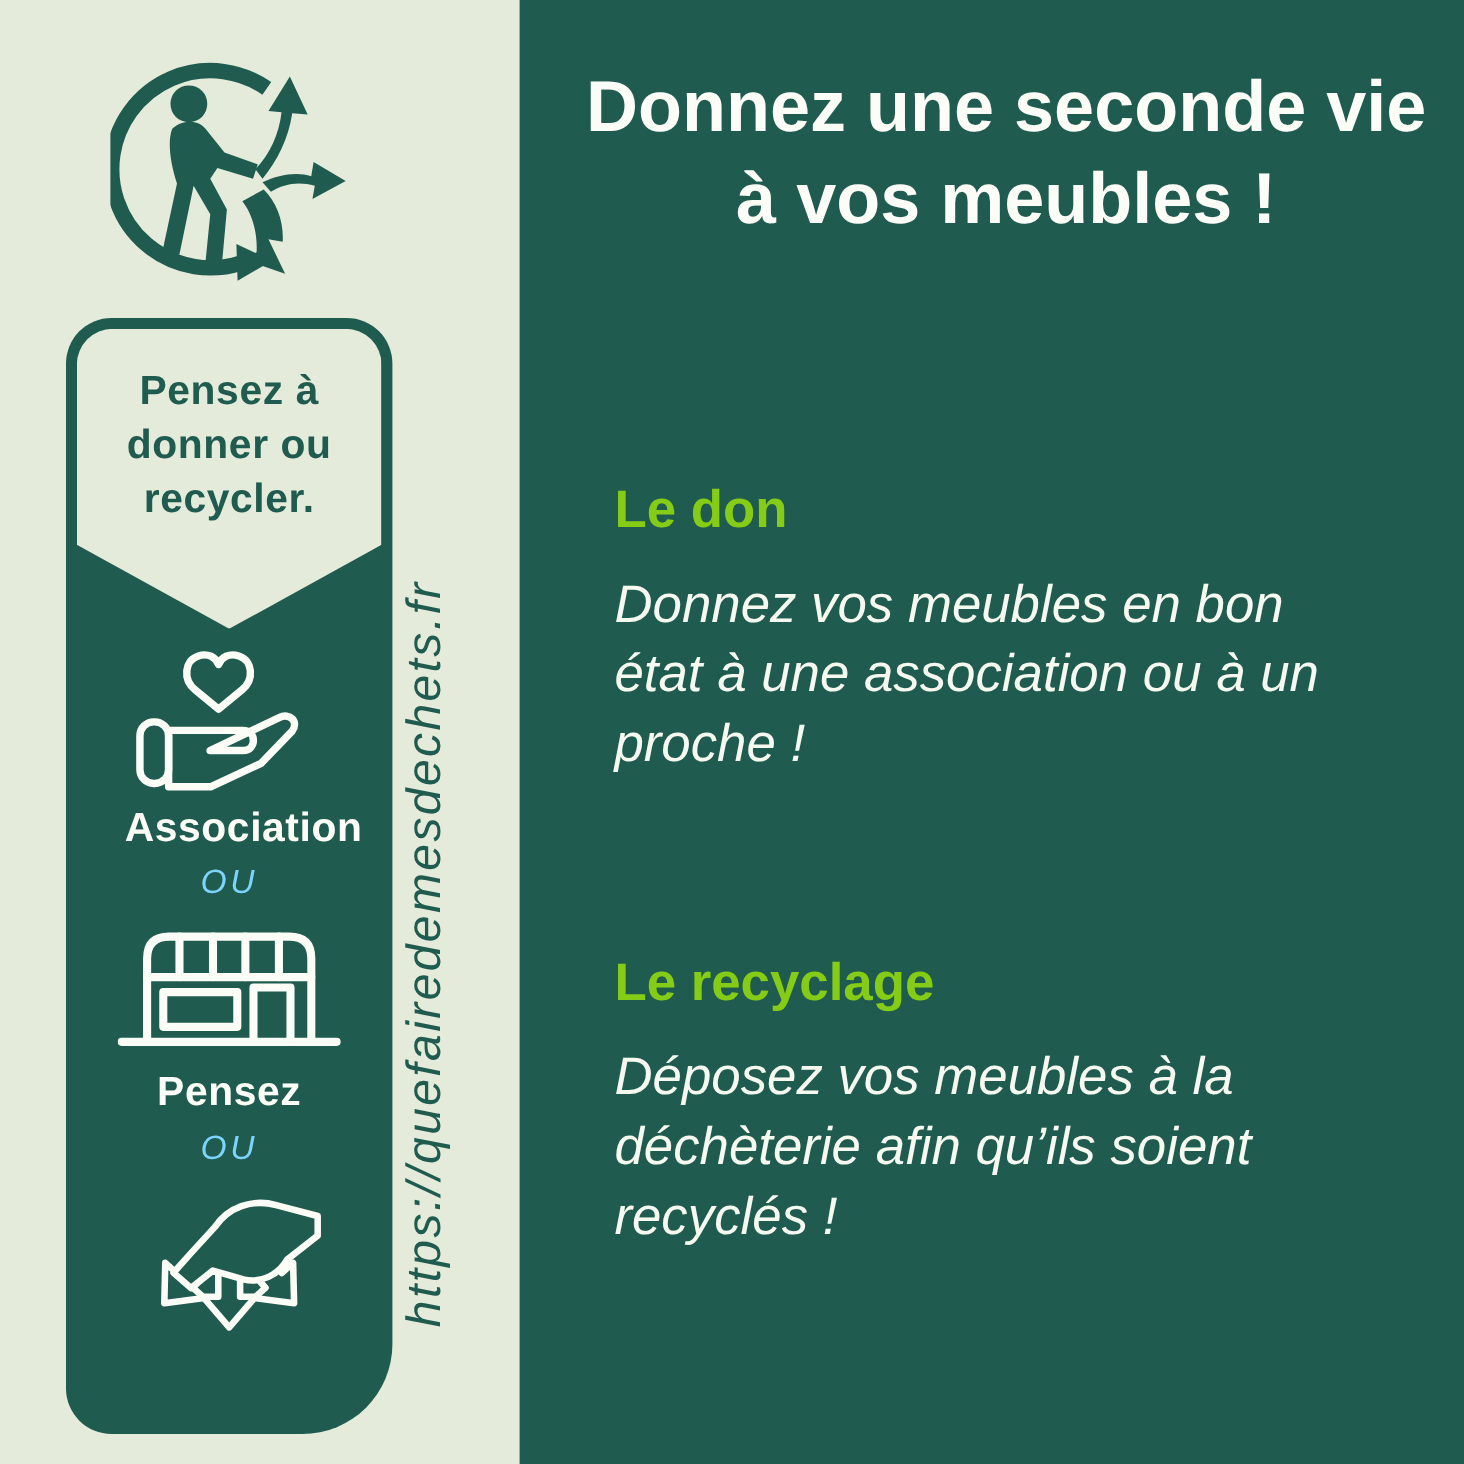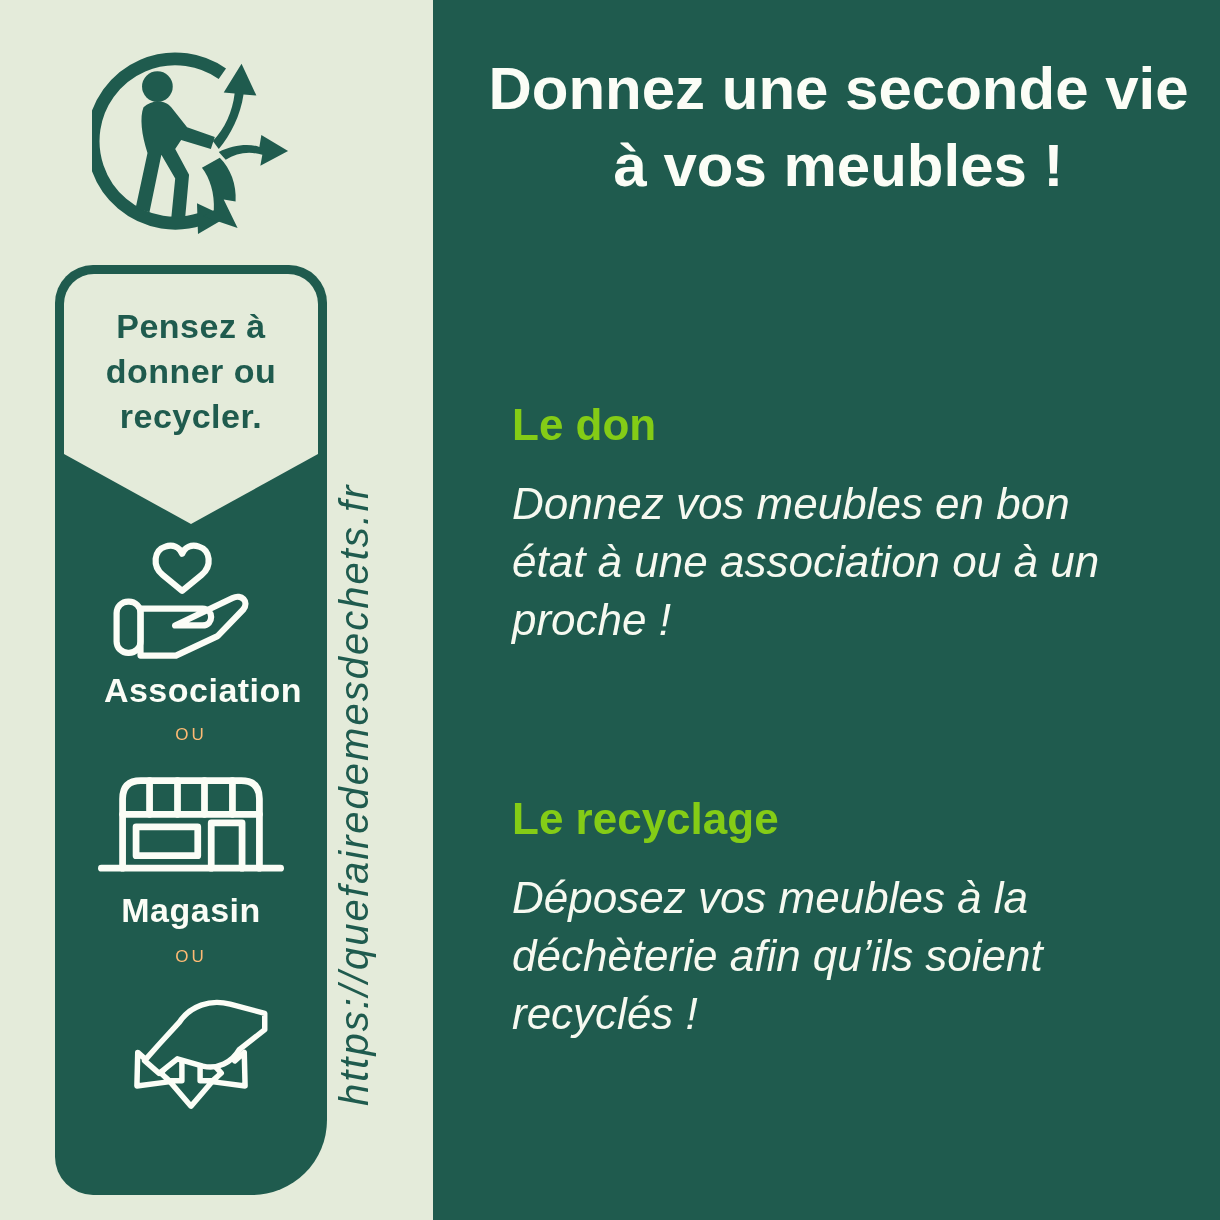--- a/index.html
+++ b/index.html
@@ -22,21 +22,21 @@
     height:250px;background:#e4ebda;border-radius:30px 30px 0 0;
     clip-path:polygon(0 0,100% 0,100% 72%,50% 100%,0 72%);
     box-sizing:border-box;padding-top:30px;text-align:center;
   }
   .banner-title{
     font-size:34px;font-weight:bold;line-height:1.32;color:#1f5b4e;
     white-space:pre-line;letter-spacing:.5px;
   }
   .banner-items{display:flex;flex-direction:column;align-items:center;}
   .opt-label{font-size:34px;font-weight:bold;color:#fbfdf6;letter-spacing:.5px;line-height:40px;}
-  .or{font-size:17px;color:#fdba74;letter-spacing:3px;line-height:30px;}
+  .or{font-size:28px;font-style:italic;color:#7dd3fc;letter-spacing:3px;line-height:30px;}
   .icon-heart-hand{margin-top:12px;}
   .opt-assoc{margin-top:10px;margin-left:24px;}
   .or1{margin-top:10px;}
   .icon-store{margin-top:18px;}
   .opt-mag{margin-top:16px;}
   .or2{margin-top:12px;}
   .icon-hand-arrows{margin-top:14px;}
   .opt-dech{margin-top:12px;}
   .vertical-url{
     position:absolute;top:465px;left:318px;width:72px;height:660px;
@@ -111,21 +111,21 @@
           <g fill="none" stroke="#fbfdf6" stroke-width="7" stroke-linejoin="round" stroke-linecap="round">
             <path d="M 2 104 H 188"></path>
             <path d="M 24 104 V 32 Q 24 13 43 13 H 147 Q 166 13 166 32 V 104"></path>
             <path d="M 24 48 H 166"></path>
             <path d="M 52 13 V 48 M 81 13 V 48 M 109 13 V 48 M 138 13 V 48"></path>
             <rect x="38" y="61" width="64" height="30"></rect>
             <path d="M 116 104 V 57 H 148 V 104"></path>
           </g>
         </svg>
 
-        <div class="opt-label opt-mag">Magasin</div>
+        <div class="opt-label opt-mag">Pensez</div>
 
         <div class="or or2">OU</div>
 
         <svg class="icon-hand-arrows" width="160" height="132" viewBox="0 0 170 145">
           <defs>
             <path id="sort-arrow" d="M -10 -30 H 10 V 4 H 24 L 0 32 L -24 4 H -10 Z"></path>
           </defs>
           <g fill="#1f5b4e" stroke="#fbfdf6" stroke-width="6" stroke-linejoin="round">
             <use href="#sort-arrow" transform="translate(47,86) rotate(42)"></use>
             <use href="#sort-arrow" transform="translate(123,86) rotate(-42)"></use>

